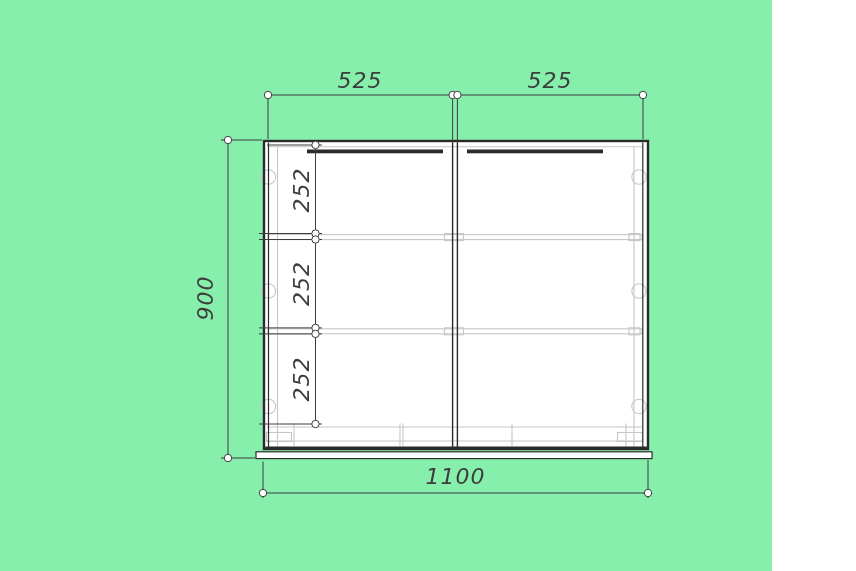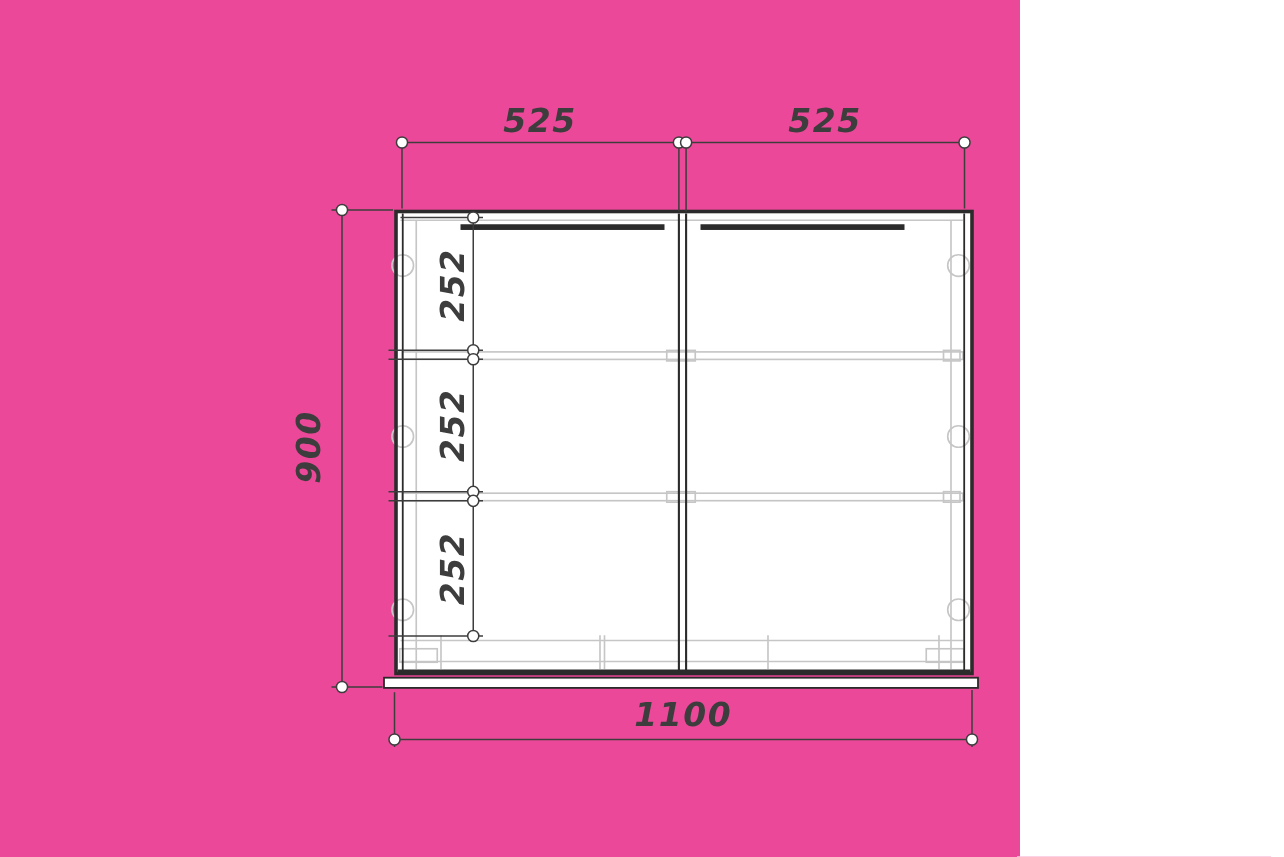--- a/index.html
+++ b/index.html
@@ -1,16 +1,16 @@
 <!DOCTYPE html>
 <html><head>
 <meta charset="utf-8">
 <style>
   html,body{margin:0;padding:0;background:#ffffff;}
-  .stage{position:relative;width:680px;height:571px;background:#ec4899;overflow:hidden;font-weight:bold;}
+  .stage{position:relative;width:772px;height:571px;background:#86efac;overflow:hidden;}
   svg{display:block;}
   .dim-label{
     font-family:"DejaVu Sans",sans-serif;
     font-style:italic;
     font-size:22px;
     letter-spacing:1px;
   }
 </style>
 </head>
 <body>

